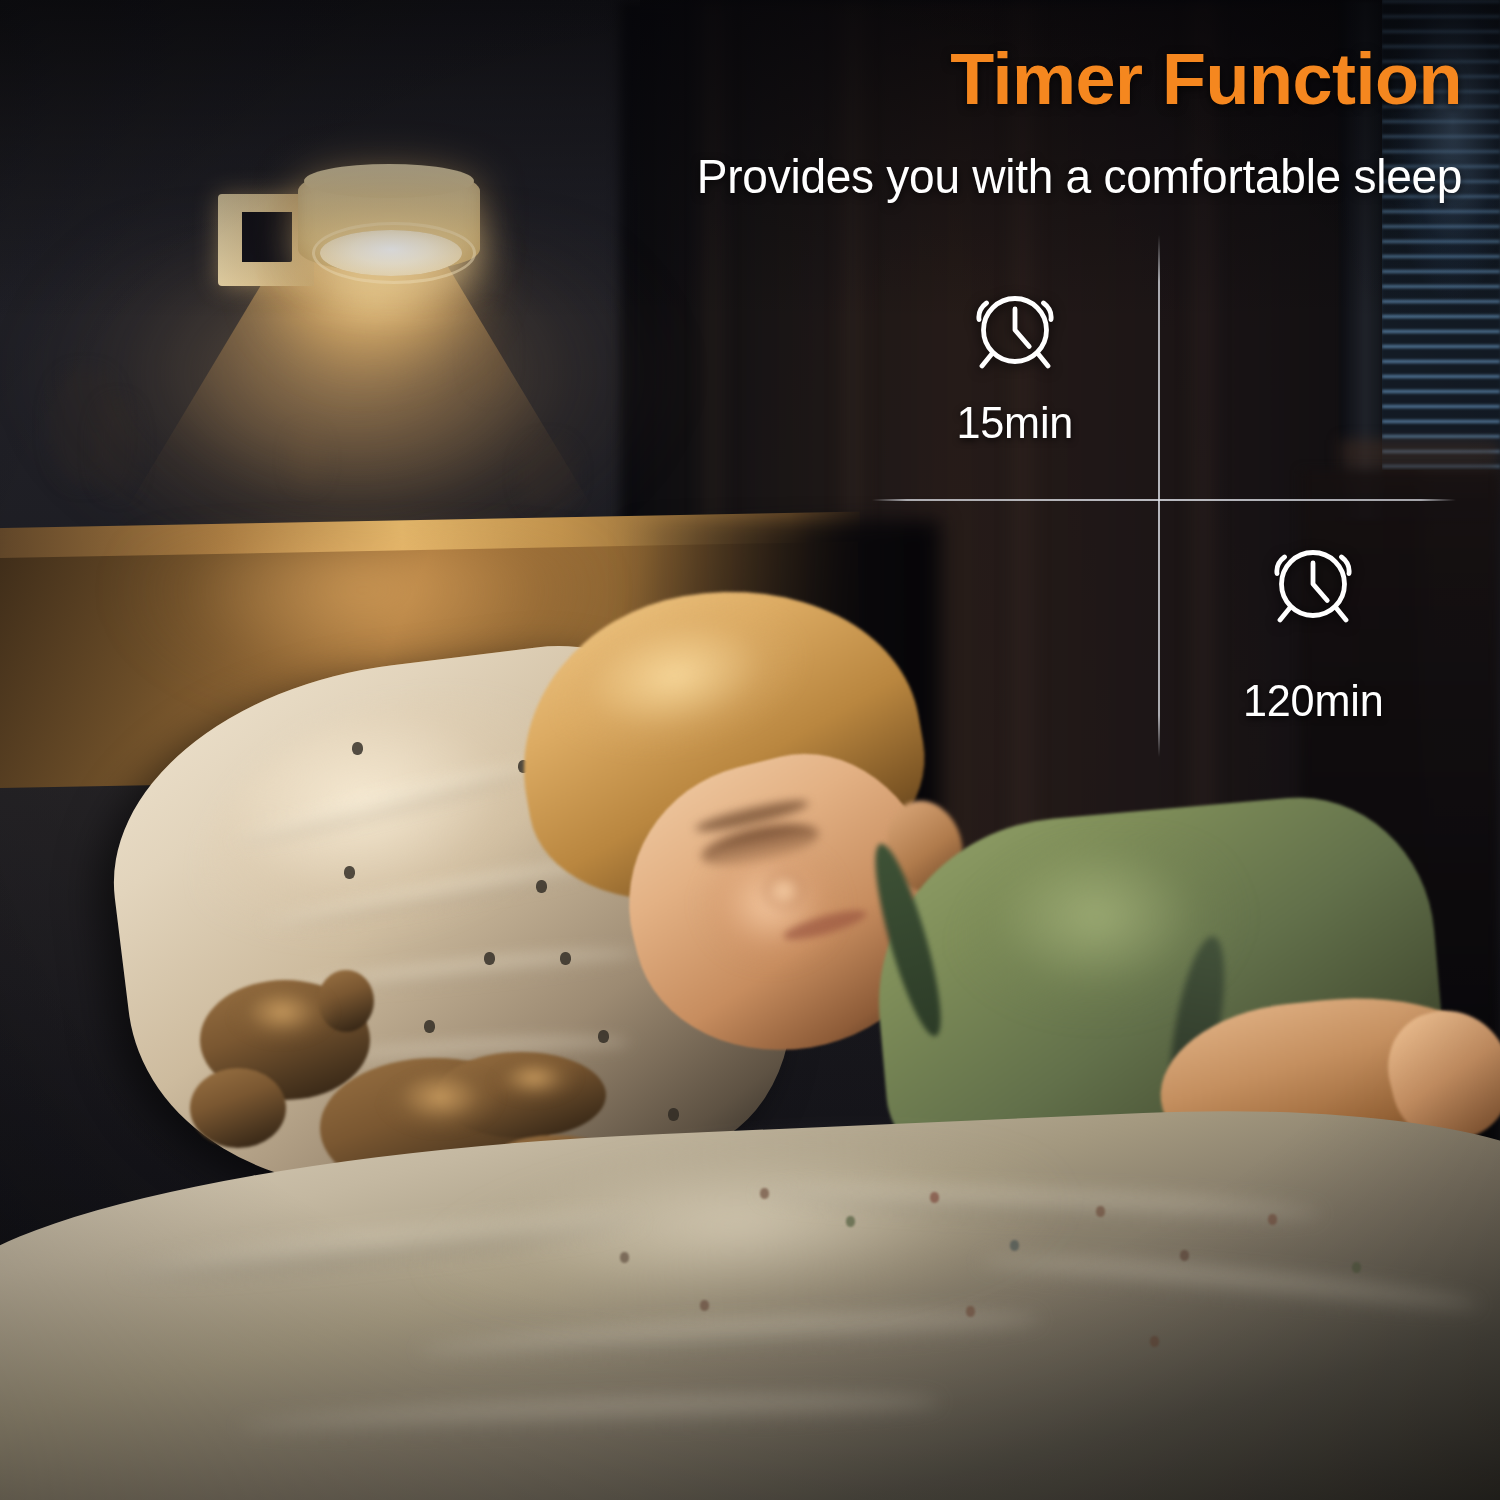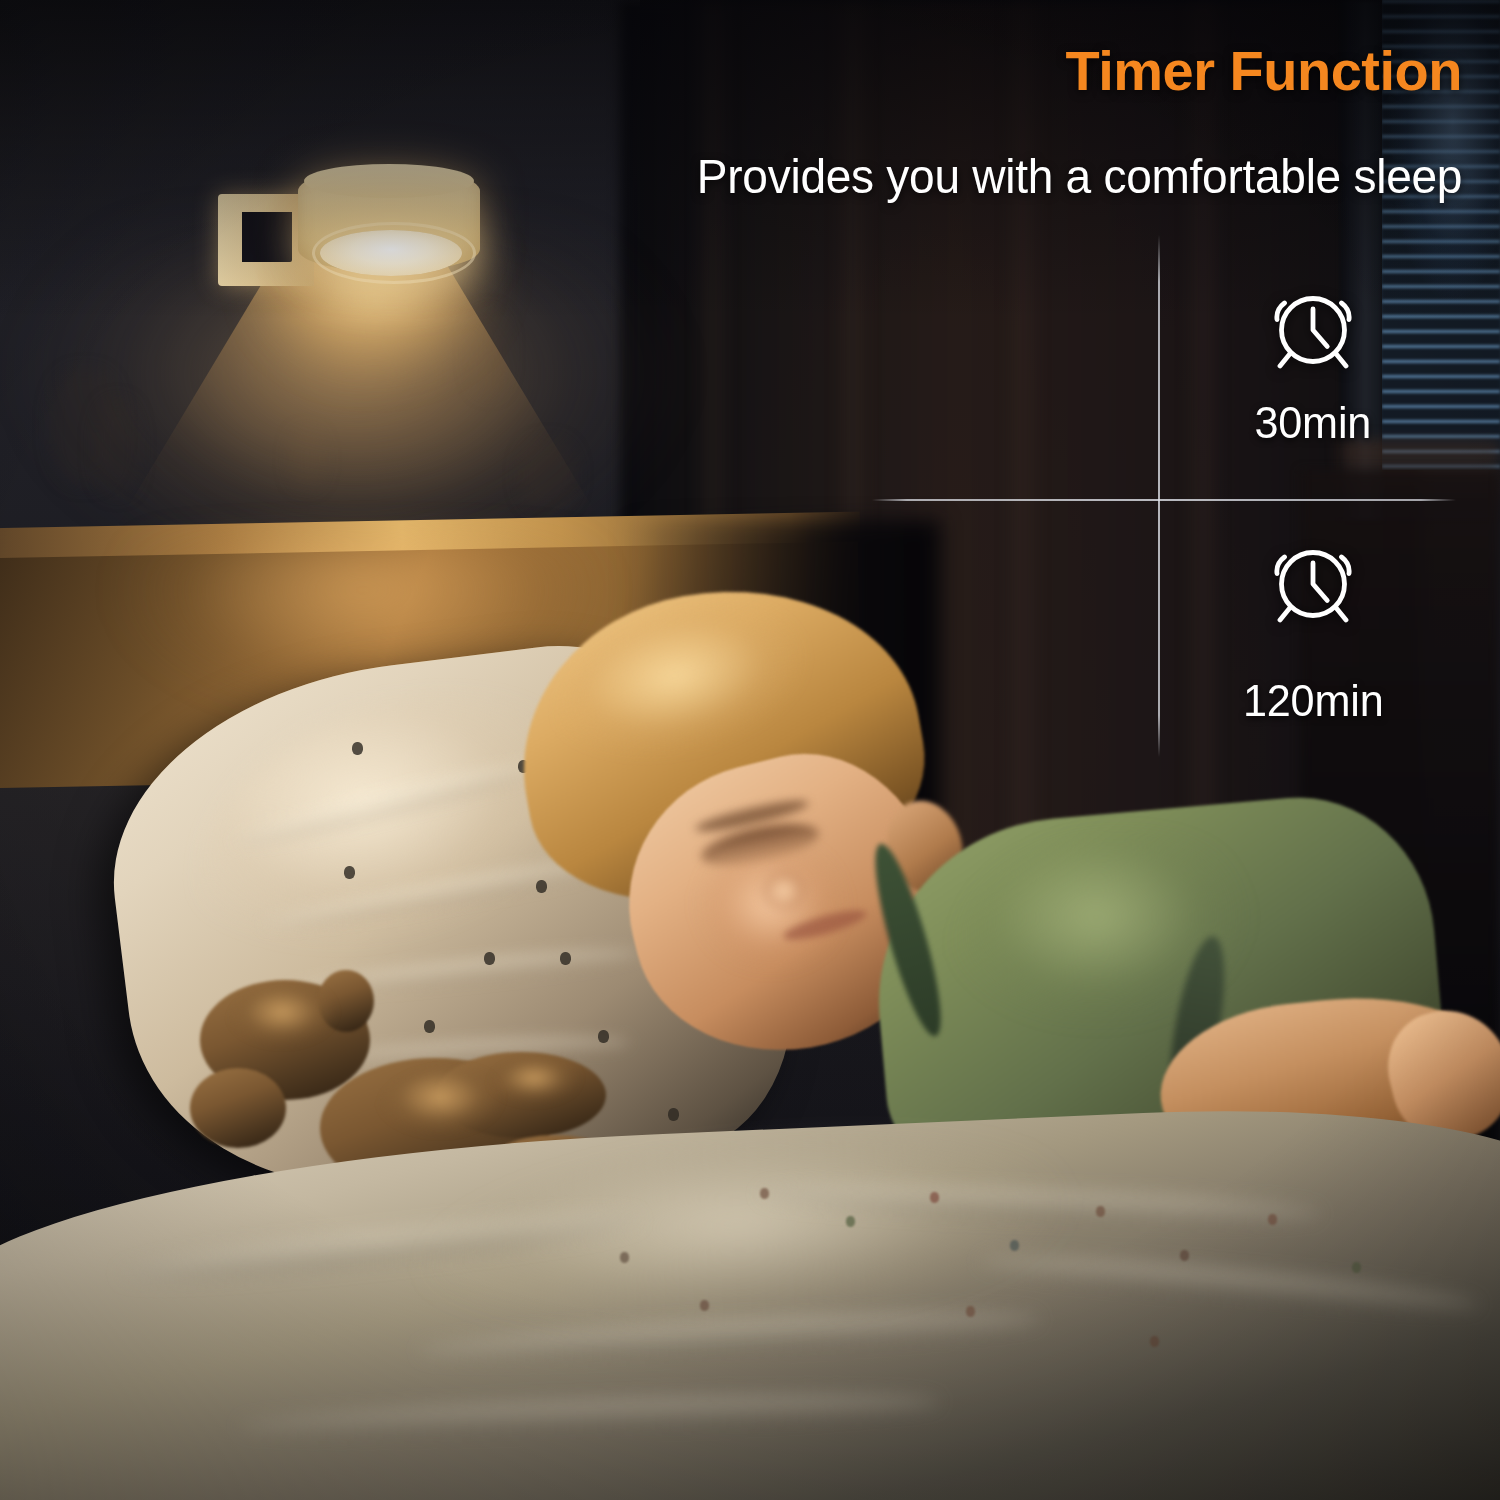--- a/index.html
+++ b/index.html
@@ -333,21 +333,21 @@
     position: absolute; left: 0; top: 0; width: 1500px; height: 320px;
     background: linear-gradient(180deg, rgba(4,4,8,0.72) 0%, rgba(6,6,10,0.3) 60%, rgba(0,0,0,0) 100%);
     pointer-events: none;
   }
 
   
   .overlay { position: absolute; inset: 0; }
 
   .title {
     position: absolute; right: 38px; top: 38px;
-    font-size: 56px; font-weight: bold; letter-spacing: -0.5px;
+    font-size: 72px; font-weight: bold; letter-spacing: -0.5px;
     color: #f5871f;
     text-shadow: 0 2px 10px rgba(0,0,0,0.75);
     white-space: nowrap;
   }
   .subtitle {
     position: absolute; right: 38px; top: 148px;
     font-size: 49px; font-weight: normal; letter-spacing: -0.3px;
     color: #ffffff;
     text-shadow: 0 2px 9px rgba(0,0,0,0.8);
     white-space: nowrap;
@@ -512,34 +512,34 @@
 
   <div class="overlay">
 
     <div class="title">Timer Function</div>
     <div class="subtitle">Provides you with a comfortable sleep</div>
 
     <div class="timer-grid">
       <div class="grid-v-line"></div>
       <div class="grid-h-line"></div>
 
-
-      <div class="cell tr">
+      <div class="cell tl">
         <span class="clock-icon">
           <svg viewBox="0 0 64 64" fill="none" stroke="#ffffff" stroke-width="3.2" stroke-linecap="round" stroke-linejoin="round">
             <circle cx="32" cy="34" r="21"></circle>
             <path d="M13 16 C9 19, 7.5 23, 8 27"></path>
             <path d="M51 16 C55 19, 56.5 23, 56 27"></path>
             <path d="M16.5 50 L10 58"></path>
             <path d="M47.5 50 L54 58"></path>
             <path d="M32 20 L32 34 L41.5 45"></path>
           </svg>
         </span>
-        <span class="cell-label">30min</span>
+        <span class="cell-label">15min</span>
       </div>
+
 
 
       <div class="cell br">
         <span class="clock-icon">
           <svg viewBox="0 0 64 64" fill="none" stroke="#ffffff" stroke-width="3.2" stroke-linecap="round" stroke-linejoin="round">
             <circle cx="32" cy="34" r="21"></circle>
             <path d="M13 16 C9 19, 7.5 23, 8 27"></path>
             <path d="M51 16 C55 19, 56.5 23, 56 27"></path>
             <path d="M16.5 50 L10 58"></path>
             <path d="M47.5 50 L54 58"></path>

